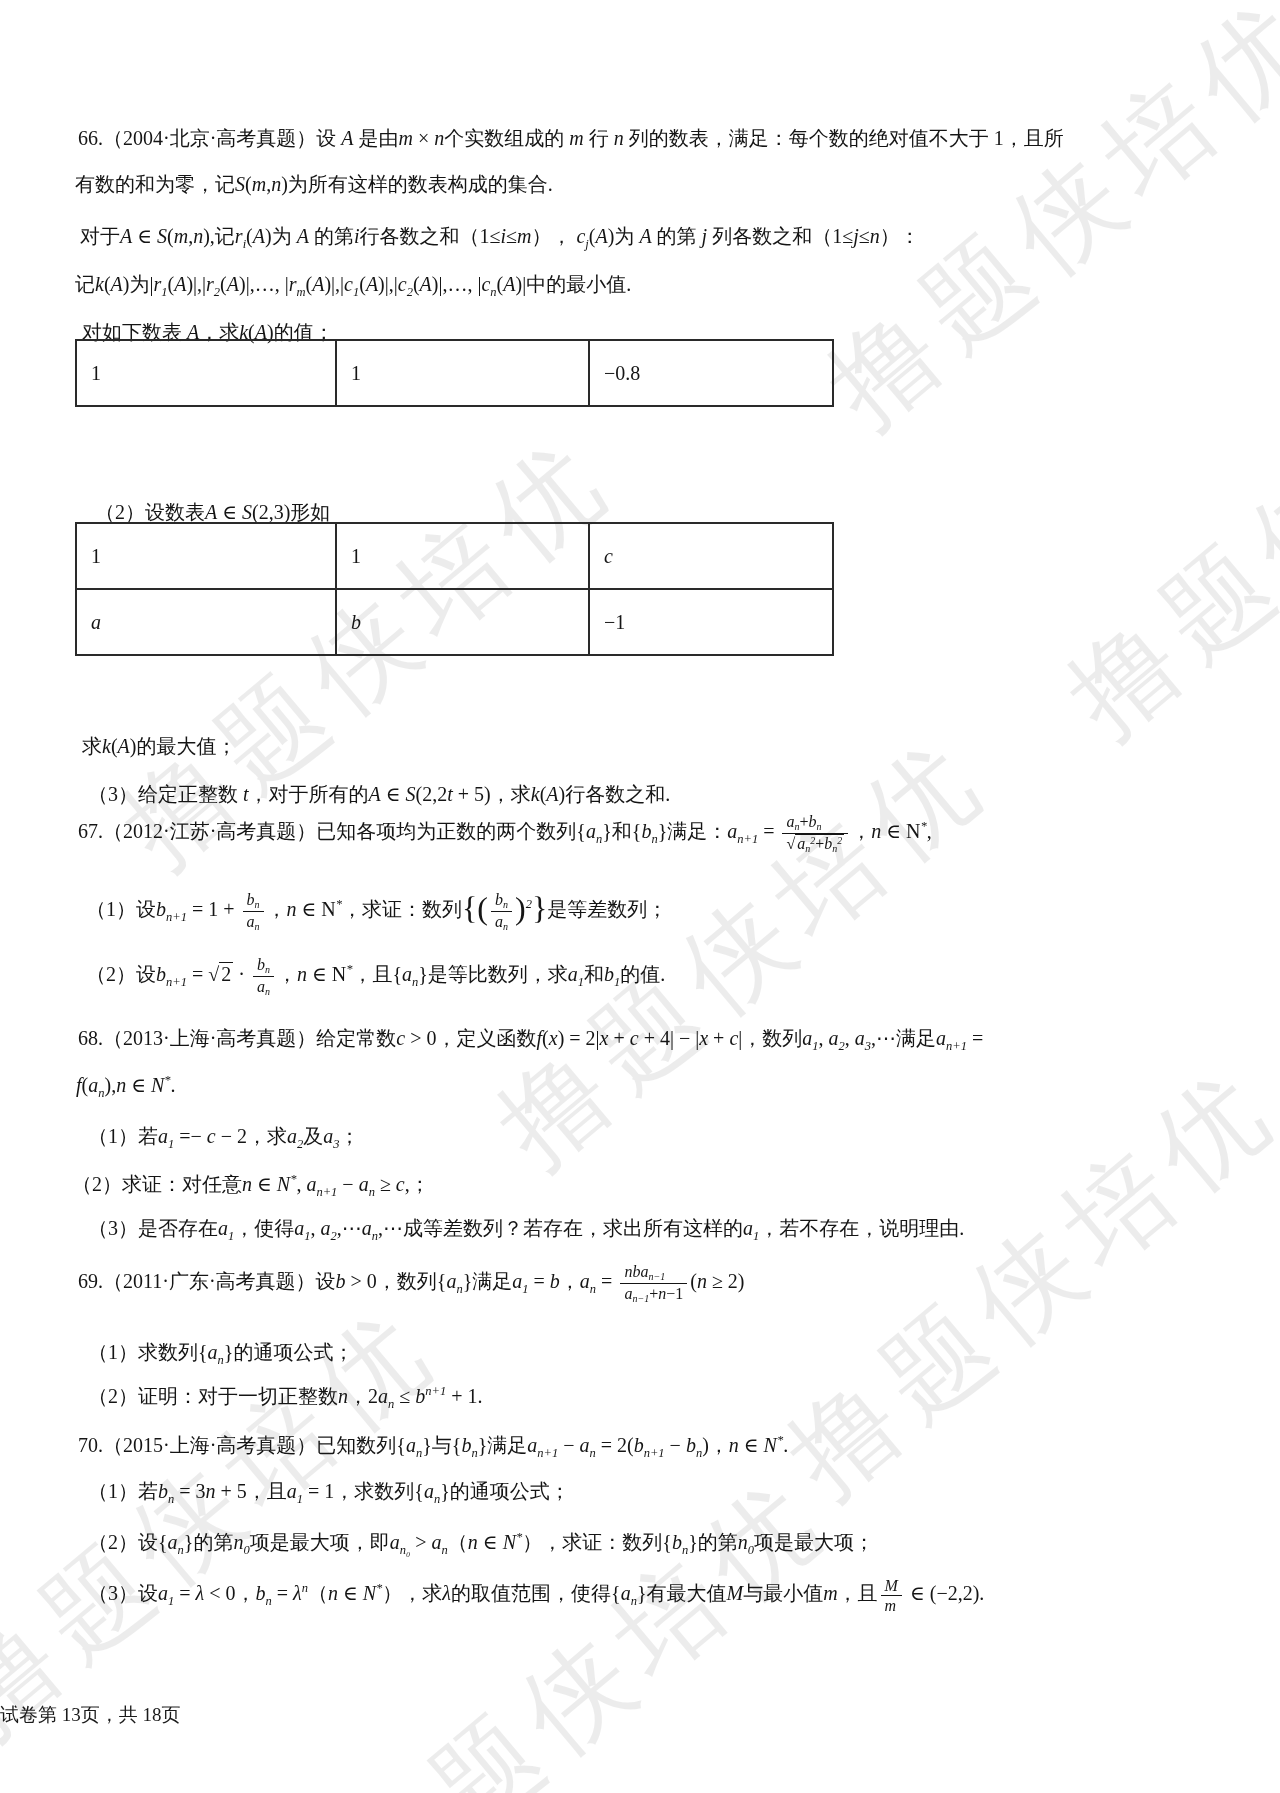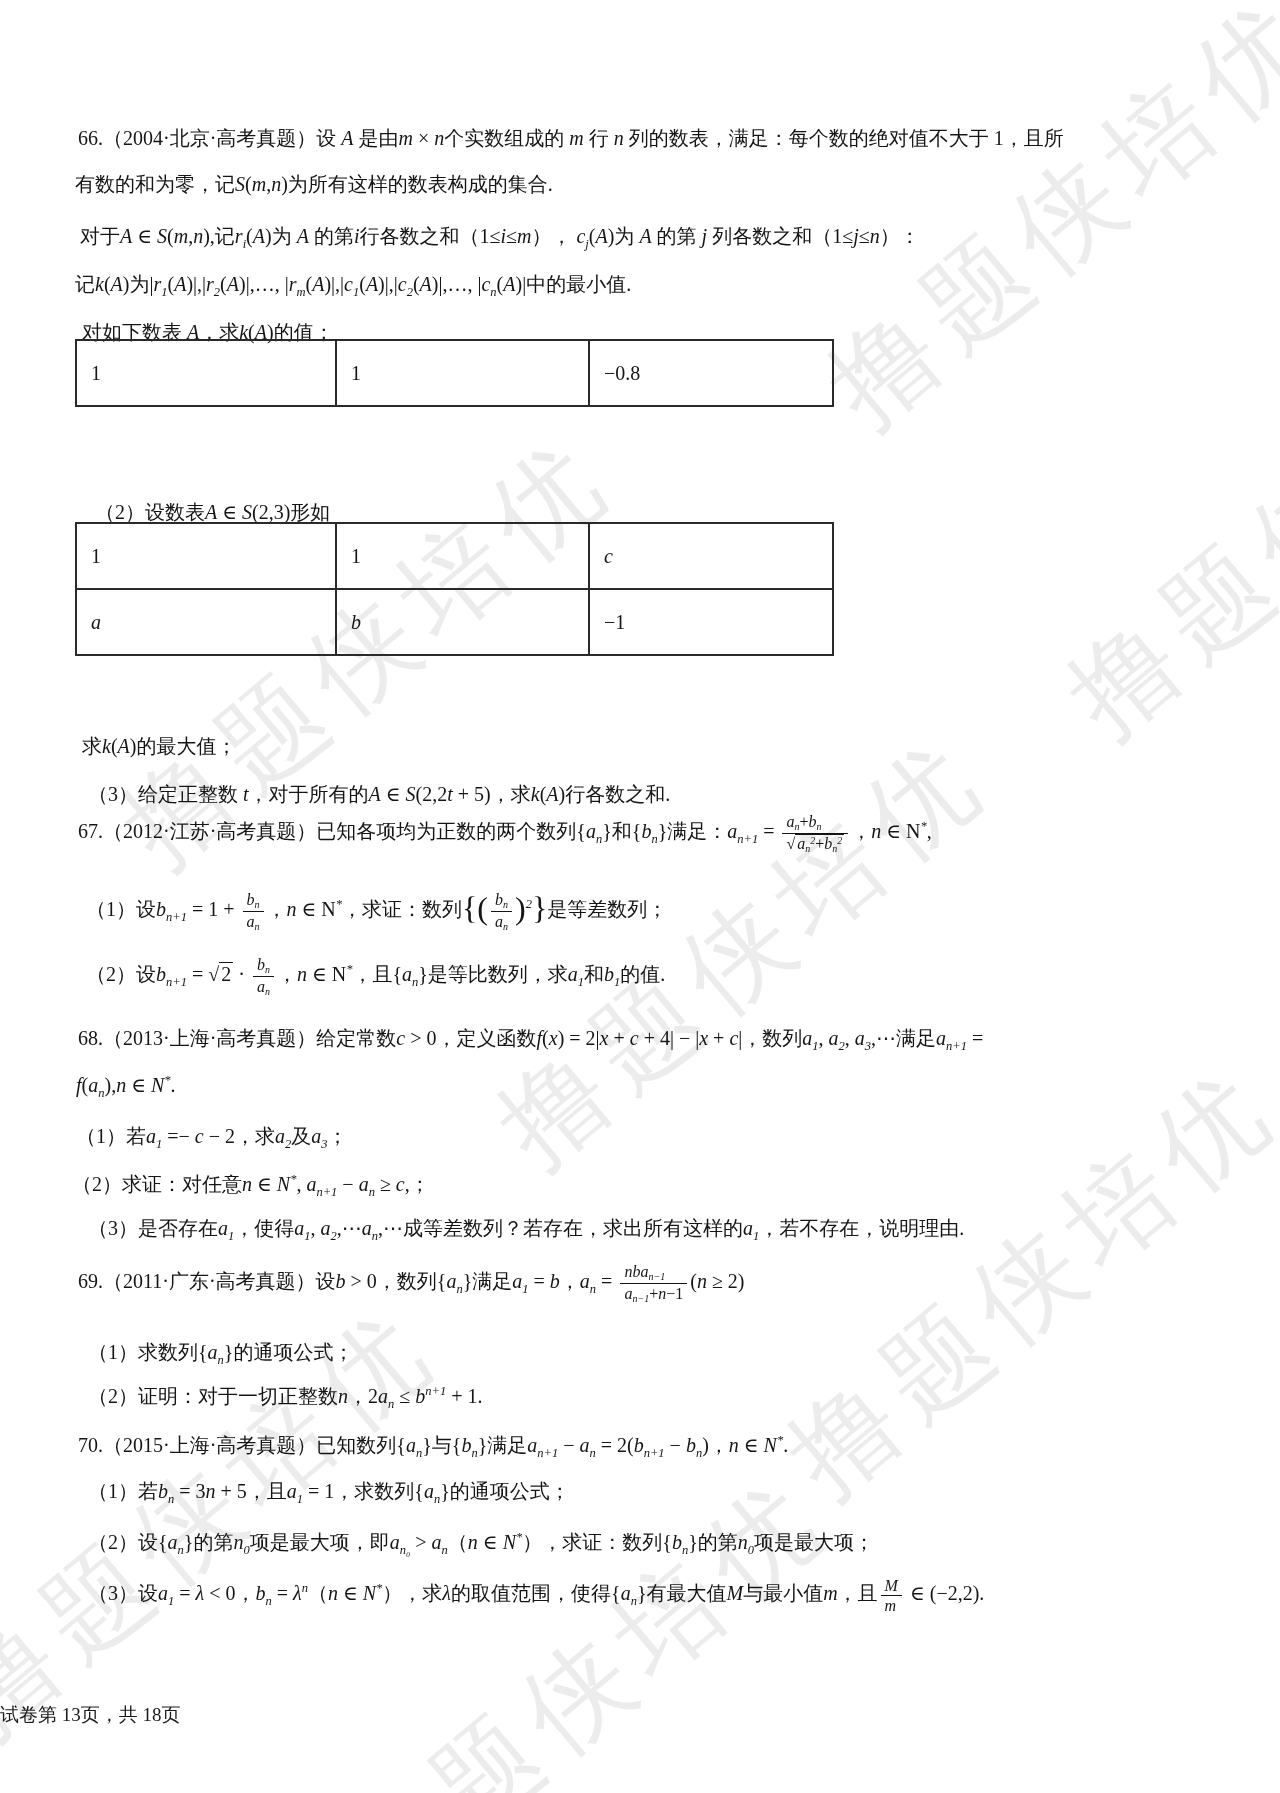--- a/index.html
+++ b/index.html
@@ -99,21 +99,21 @@
 
   <p class="line" style="top:714px;left:82px"><span>求</span><span class="i">k</span><span>(</span><span class="i">A</span><span>)的最大值；</span></p>
   <p class="line" style="top:762px;left:88px"><span>（3）给定正整数 </span><span class="i">t</span><span>，对于所有的</span><span class="i">A</span><span> ∈ </span><span class="i">S</span><span>(2,2</span><span class="i">t</span><span> + 5)，求</span><span class="i">k</span><span>(</span><span class="i">A</span><span>)行各数之和.</span></p>
 
   <p class="line" style="top:792px;left:78px"><span>67.（2012·江苏·高考真题）已知各项均为正数的两个数列{</span><span class="i">a</span><span class="sub">n</span><span>}和{</span><span class="i">b</span><span class="sub">n</span><span>}满足：</span><span class="i">a</span><span class="sub">n+1</span><span> = </span><span class="frac"><span class="num"><span class="i">a</span><span class="sub">n</span><span>+</span><span class="i">b</span><span class="sub">n</span></span><span class="den"><span class="sqrt"><span class="radical">√</span><span class="radicand"><span class="i">a</span><span class="sub">n</span><span class="sup">2</span><span>+</span><span class="i">b</span><span class="sub">n</span><span class="sup">2</span></span></span></span></span><span>，</span><span class="i">n</span><span> ∈ N</span><span class="sup">*</span><span>,</span></p>
   <p class="line" style="top:868px;left:86px"><span>（1）设</span><span class="i">b</span><span class="sub">n+1</span><span> = 1 + </span><span class="frac"><span class="num"><span class="i">b</span><span class="sub">n</span></span><span class="den"><span class="i">a</span><span class="sub">n</span></span></span><span>，</span><span class="i">n</span><span> ∈ N</span><span class="sup">*</span><span>，求证：数列</span><span class="big">{</span><span class="big">(</span><span class="frac"><span class="num"><span class="i">b</span><span class="sub">n</span></span><span class="den"><span class="i">a</span><span class="sub">n</span></span></span><span class="big">)</span><span class="sup">2</span><span class="big">}</span><span>是等差数列；</span></p>
   <p class="line" style="top:935px;left:86px"><span>（2）设</span><span class="i">b</span><span class="sub">n+1</span><span> = </span><span class="sqrt"><span class="radical">√</span><span class="radicand"><span>2</span></span></span><span> · </span><span class="frac"><span class="num"><span class="i">b</span><span class="sub">n</span></span><span class="den"><span class="i">a</span><span class="sub">n</span></span></span><span>，</span><span class="i">n</span><span> ∈ N</span><span class="sup">*</span><span>，且{</span><span class="i">a</span><span class="sub">n</span><span>}是等比数列，求</span><span class="i">a</span><span class="sub">1</span><span>和</span><span class="i">b</span><span class="sub">1</span><span>的值.</span></p>
 
   <p class="line" style="top:1006px;left:78px"><span>68.（2013·上海·高考真题）给定常数</span><span class="i">c</span><span> &gt; 0，定义函数</span><span class="i">f</span><span>(</span><span class="i">x</span><span>) = 2|</span><span class="i">x</span><span> + </span><span class="i">c</span><span> + 4| − |</span><span class="i">x</span><span> + </span><span class="i">c</span><span>|，数列</span><span class="i">a</span><span class="sub">1</span><span>, </span><span class="i">a</span><span class="sub">2</span><span>, </span><span class="i">a</span><span class="sub">3</span><span>,⋯满足</span><span class="i">a</span><span class="sub">n+1</span><span> =</span></p>
   <p class="line" style="top:1053px;left:76px"><span class="i">f</span><span>(</span><span class="i">a</span><span class="sub">n</span><span>),</span><span class="i">n</span><span> ∈ </span><span class="i">N</span><span class="sup">*</span><span>.</span></p>
-  <p class="line" style="top:1104px;left:76px"><span>（1）若</span><span class="i">a</span><span class="sub">1</span><span> =− </span><span class="i">c</span><span> − 2，求</span><span class="i">a</span><span class="sub">2</span><span>及</span><span class="i">a</span><span class="sub">3</span><span>；</span></p>
+  <p class="line" style="top:1104px;left:88px"><span>（1）若</span><span class="i">a</span><span class="sub">1</span><span> =− </span><span class="i">c</span><span> − 2，求</span><span class="i">a</span><span class="sub">2</span><span>及</span><span class="i">a</span><span class="sub">3</span><span>；</span></p>
   <p class="line" style="top:1152px;left:72px"><span>（2）求证：对任意</span><span class="i">n</span><span> ∈ </span><span class="i">N</span><span class="sup">*</span><span>, </span><span class="i">a</span><span class="sub">n+1</span><span> − </span><span class="i">a</span><span class="sub">n</span><span> ≥ </span><span class="i">c</span><span>,；</span></p>
   <p class="line" style="top:1196px;left:88px"><span>（3）是否存在</span><span class="i">a</span><span class="sub">1</span><span>，使得</span><span class="i">a</span><span class="sub">1</span><span>, </span><span class="i">a</span><span class="sub">2</span><span>,⋯</span><span class="i">a</span><span class="sub">n</span><span>,⋯成等差数列？若存在，求出所有这样的</span><span class="i">a</span><span class="sub">1</span><span>，若不存在，说明理由.</span></p>
 
   <p class="line" style="top:1242px;left:78px"><span>69.（2011·广东·高考真题）设</span><span class="i">b</span><span> &gt; 0，数列{</span><span class="i">a</span><span class="sub">n</span><span>}满足</span><span class="i">a</span><span class="sub">1</span><span> = </span><span class="i">b</span><span>，</span><span class="i">a</span><span class="sub">n</span><span> = </span><span class="frac"><span class="num"><span class="i">nba</span><span class="sub">n−1</span></span><span class="den"><span class="i">a</span><span class="sub">n−1</span><span>+</span><span class="i">n</span><span>−1</span></span></span><span>(</span><span class="i">n</span><span> ≥ 2)</span></p>
   <p class="line" style="top:1320px;left:88px"><span>（1）求数列{</span><span class="i">a</span><span class="sub">n</span><span>}的通项公式；</span></p>
   <p class="line" style="top:1364px;left:88px"><span>（2）证明：对于一切正整数</span><span class="i">n</span><span>，2</span><span class="i">a</span><span class="sub">n</span><span> ≤ </span><span class="i">b</span><span class="sup">n+1</span><span> + 1.</span></p>
 
   <p class="line" style="top:1413px;left:78px"><span>70.（2015·上海·高考真题）已知数列{</span><span class="i">a</span><span class="sub">n</span><span>}与{</span><span class="i">b</span><span class="sub">n</span><span>}满足</span><span class="i">a</span><span class="sub">n+1</span><span> − </span><span class="i">a</span><span class="sub">n</span><span> = 2(</span><span class="i">b</span><span class="sub">n+1</span><span> − </span><span class="i">b</span><span class="sub">n</span><span>)，</span><span class="i">n</span><span> ∈ </span><span class="i">N</span><span class="sup">*</span><span>.</span></p>
   <p class="line" style="top:1459px;left:88px"><span>（1）若</span><span class="i">b</span><span class="sub">n</span><span> = 3</span><span class="i">n</span><span> + 5，且</span><span class="i">a</span><span class="sub">1</span><span> = 1，求数列{</span><span class="i">a</span><span class="sub">n</span><span>}的通项公式；</span></p>
   <p class="line" style="top:1510px;left:88px"><span>（2）设{</span><span class="i">a</span><span class="sub">n</span><span>}的第</span><span class="i">n</span><span class="sub">0</span><span>项是最大项，即</span><span class="i">a</span><span class="sub">n₀</span><span> &gt; </span><span class="i">a</span><span class="sub">n</span><span>（</span><span class="i">n</span><span> ∈ </span><span class="i">N</span><span class="sup">*</span><span>），求证：数列{</span><span class="i">b</span><span class="sub">n</span><span>}的第</span><span class="i">n</span><span class="sub">0</span><span>项是最大项；</span></p>

